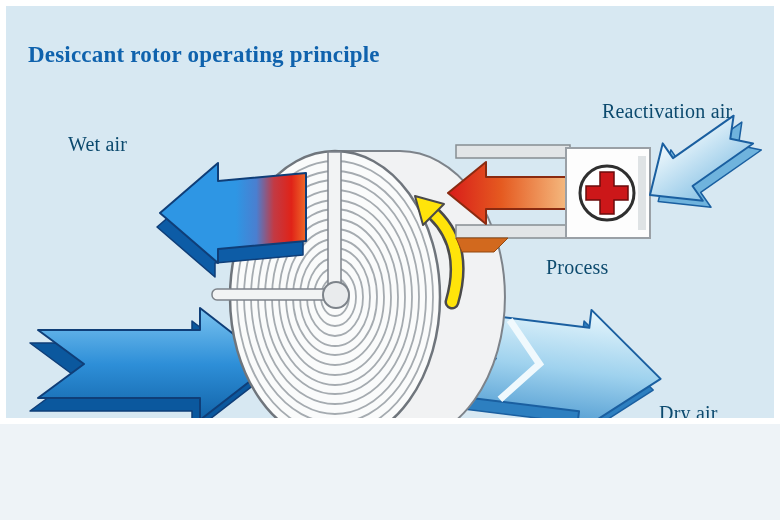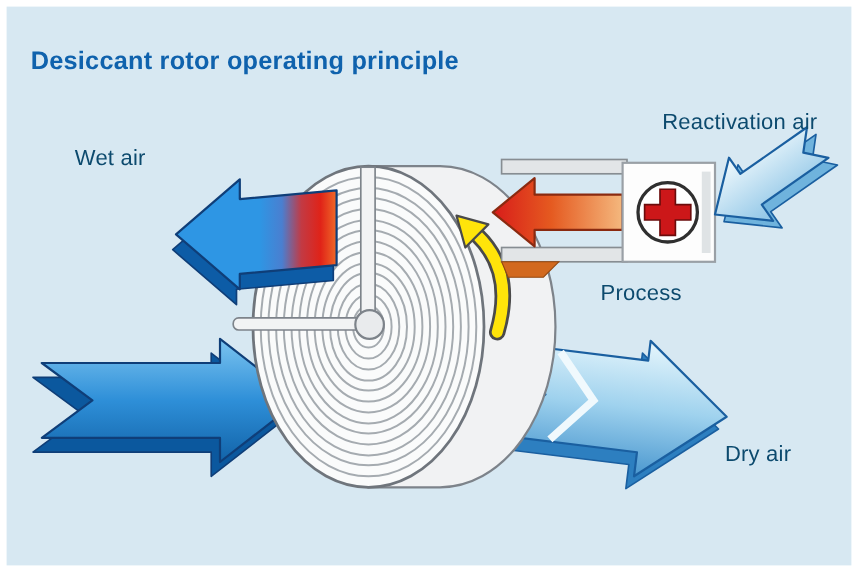--- a/index.html
+++ b/index.html
@@ -1,18 +1,18 @@
 <!DOCTYPE html>
 <html><head>
 <meta charset="utf-8">
 <style>
   html,body{margin:0;padding:0;background:#eef3f7;}
   .frame{
-    position:relative;width:780px;height:520px;background:#d7e8f2;
-    font-family:Liberation Sans, sans-serif;overflow:hidden;
+    position:relative;width:780px;height:424px;background:#d7e8f2;
+    font-family:Liberation Serif, serif;overflow:hidden;
   }
   .frame svg{position:absolute;left:0;top:0;}
   .border-frame{position:absolute;left:0;top:0;right:0;bottom:0;
     border:6px solid #ffffff;pointer-events:none;z-index:30;}
   .lbl{position:absolute;z-index:20;color:#0c4a6e;font-size:20px;letter-spacing:.2px;}
   .title{position:absolute;left:28px;top:42px;z-index:20;color:#0f62ad;
     font-size:23px;font-weight:bold;letter-spacing:.2px;}
 </style>
 </head>
 <body>

